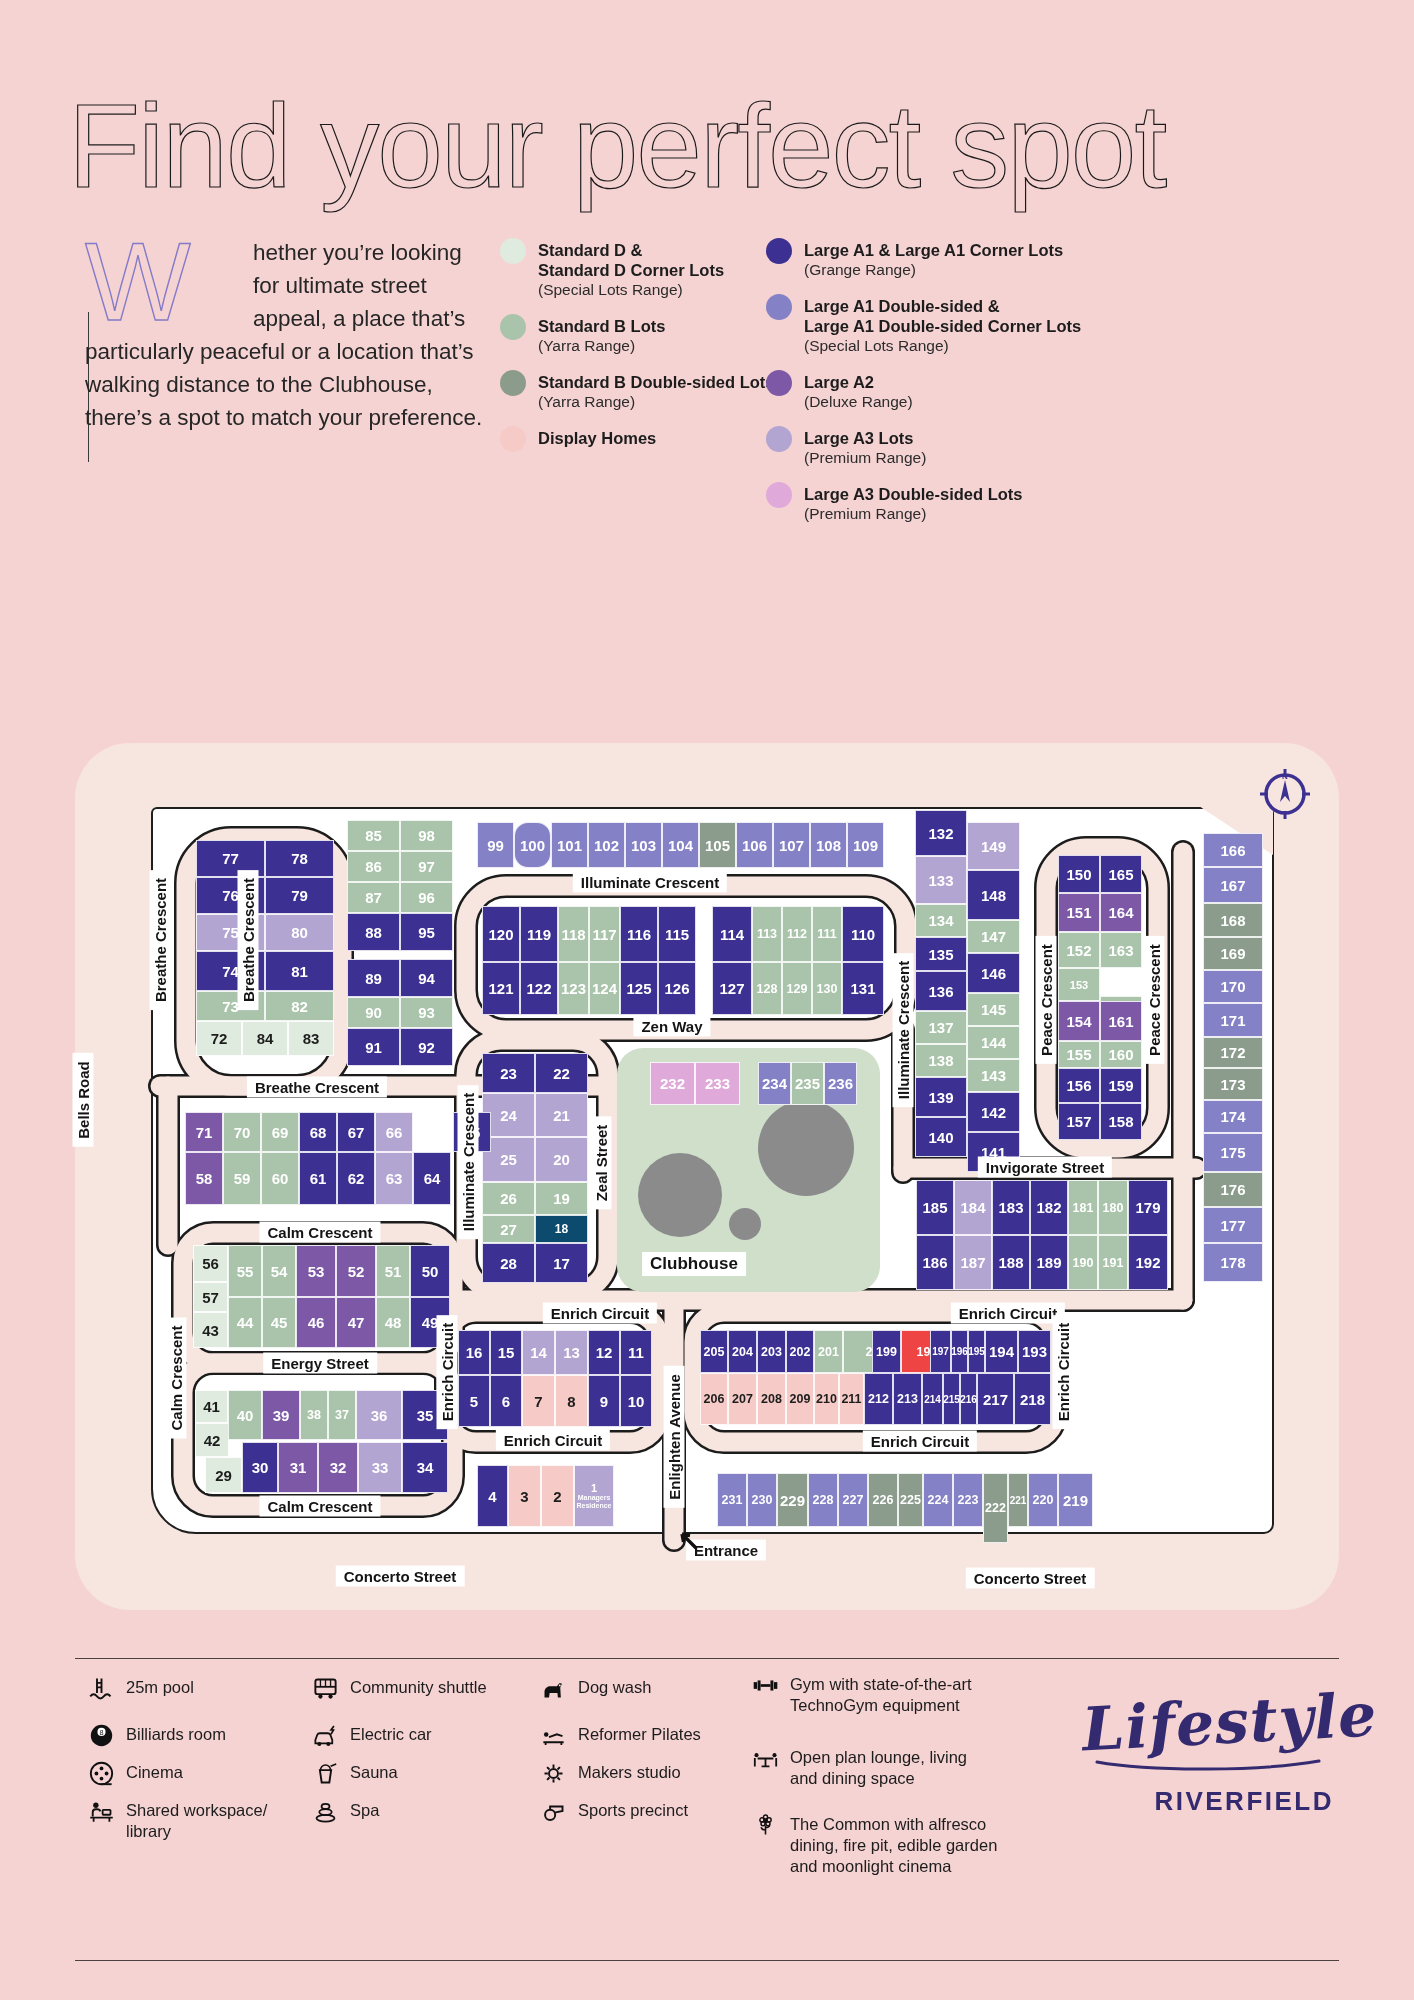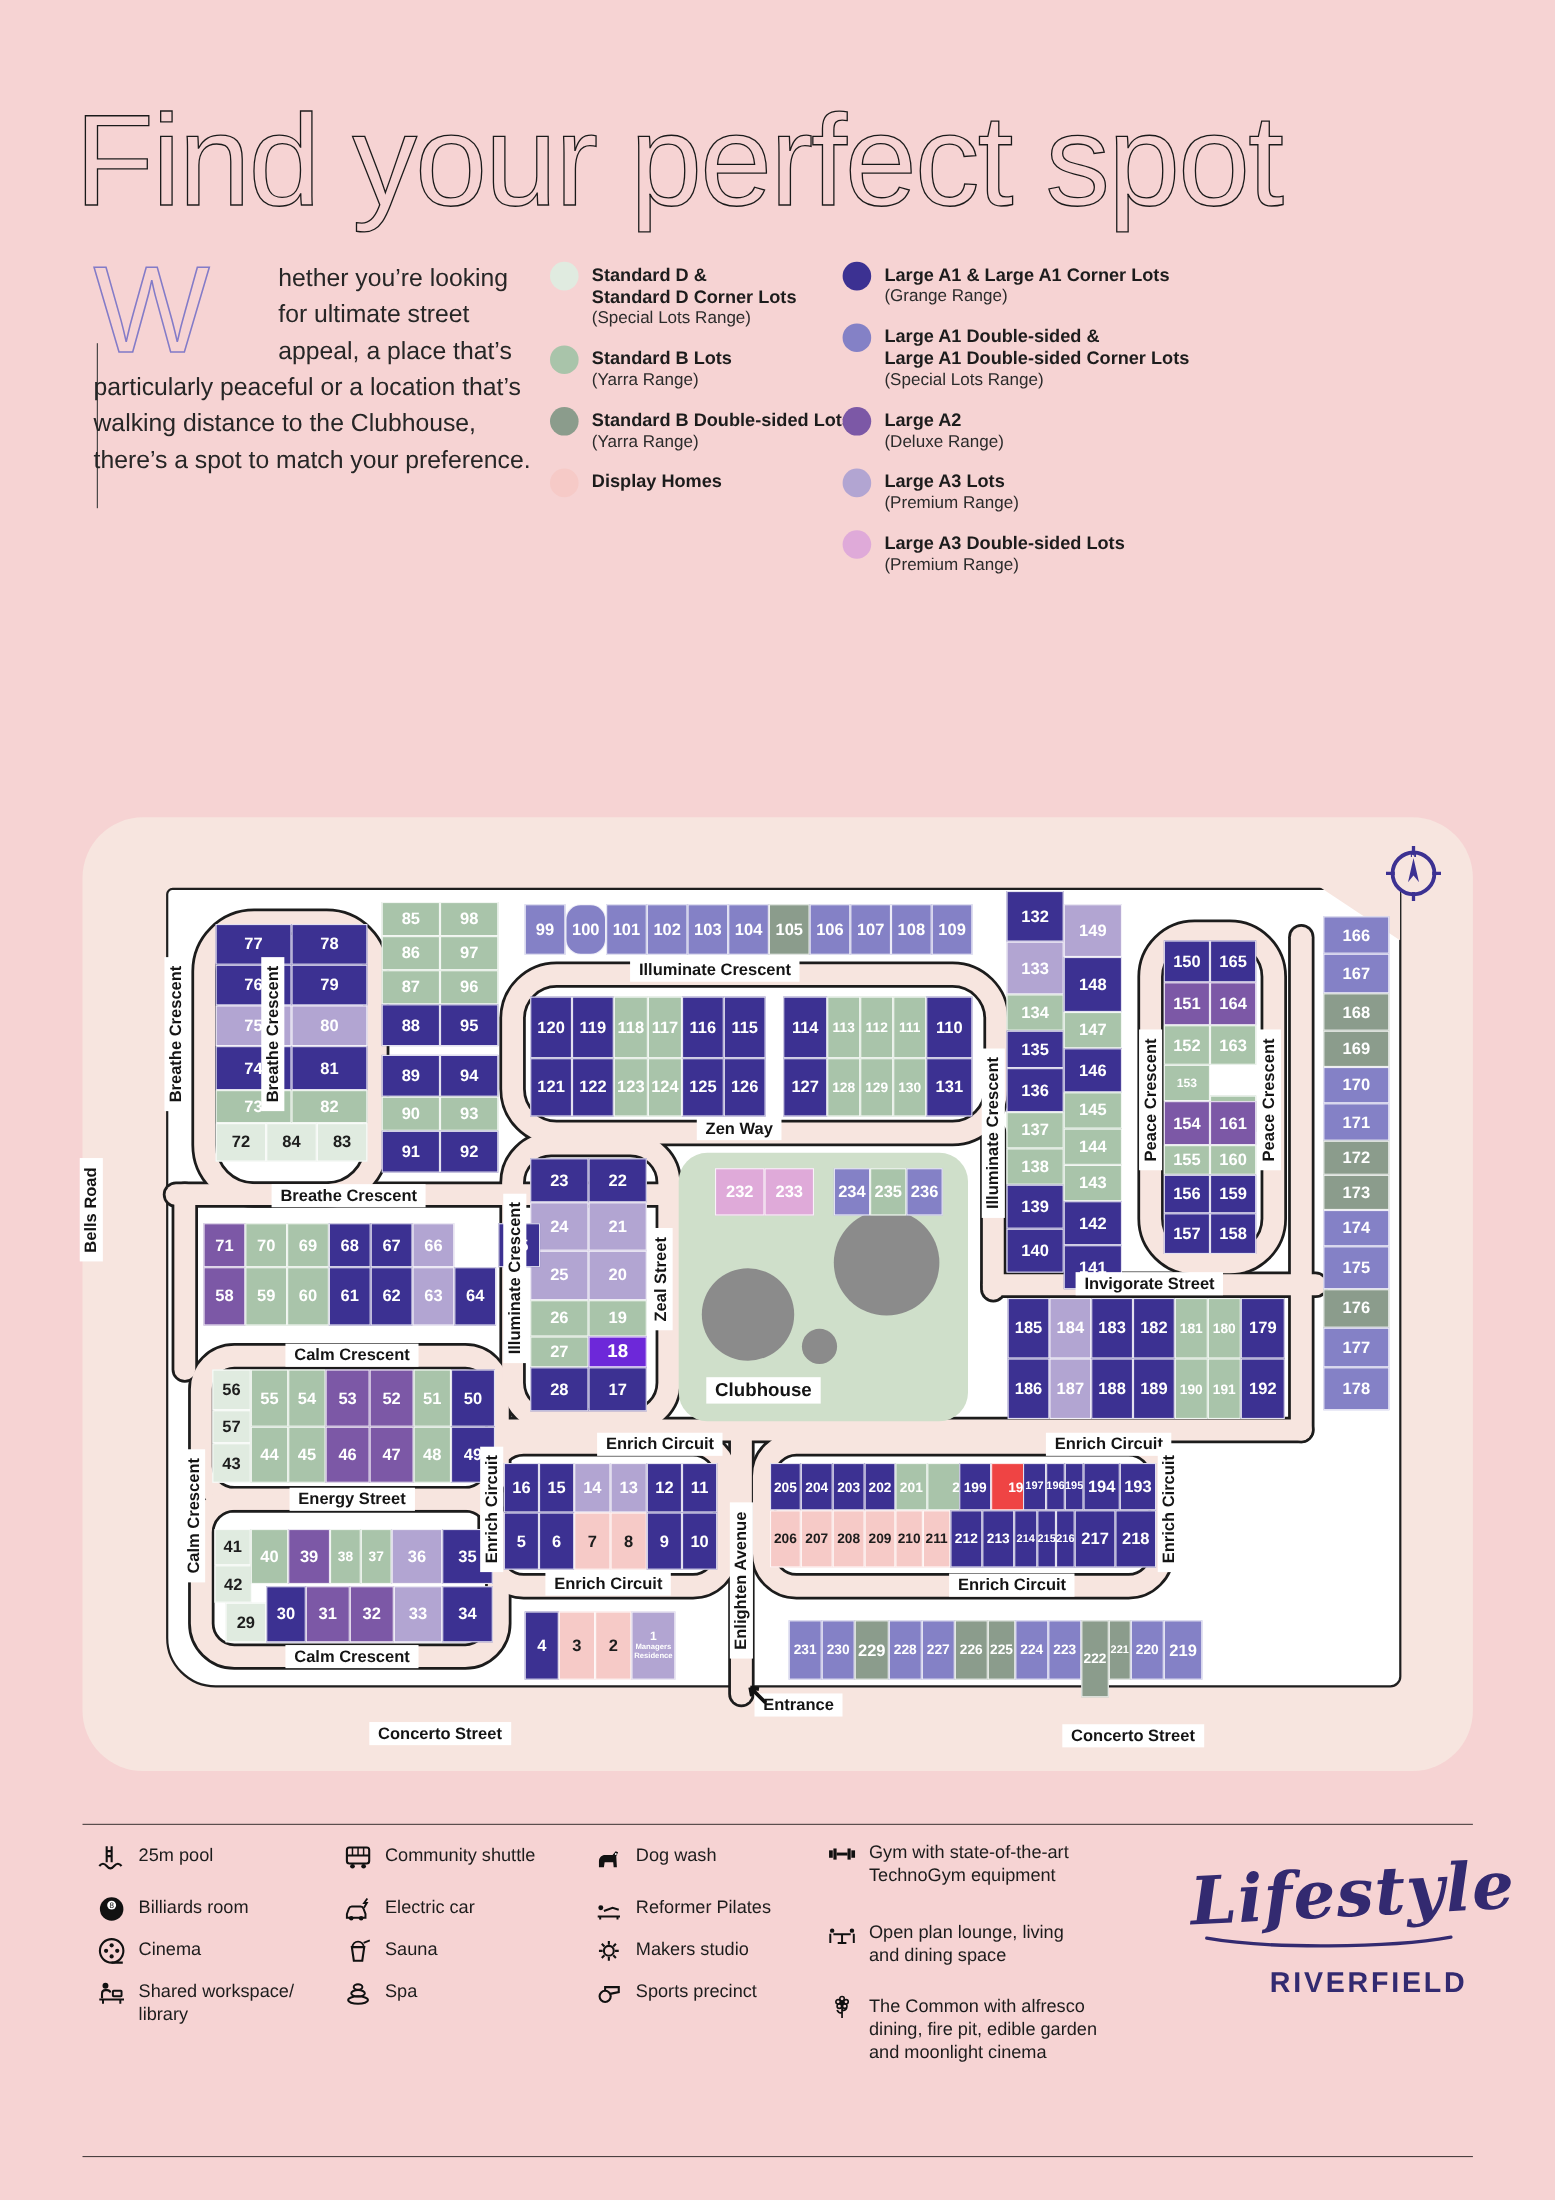--- a/index.html
+++ b/index.html
@@ -551,21 +551,21 @@
       </div>
       <div class="lot" style="left: 482px; top: 1182px; width: 53px; height: 33px; background: rgb(169, 196, 170); color: rgb(255, 255, 255); font-size: 15px;">
         <div>26</div>
       </div>
       <div class="lot" style="left: 535px; top: 1182px; width: 53px; height: 33px; background: rgb(169, 196, 170); color: rgb(255, 255, 255); font-size: 15px;">
         <div>19</div>
       </div>
       <div class="lot" style="left: 482px; top: 1215px; width: 53px; height: 28px; background: rgb(169, 196, 170); color: rgb(255, 255, 255); font-size: 15px;">
         <div>27</div>
       </div>
-      <div class="lot" style="left: 535px; top: 1215px; width: 53px; height: 28px; background: #6d28d9; color: rgb(255, 255, 255); font-size: 17px;">
+      <div class="lot" style="left: 535px; top: 1215px; width: 53px; height: 28px; background: #0c4a6e; color: rgb(255, 255, 255); font-size: 12px;">
         <div>18</div>
       </div>
       <div class="lot" style="left: 482px; top: 1243px; width: 53px; height: 40px; background: rgb(60, 49, 146); color: rgb(255, 255, 255); font-size: 15px;">
         <div>28</div>
       </div>
       <div class="lot" style="left: 535px; top: 1243px; width: 53px; height: 40px; background: rgb(60, 49, 146); color: rgb(255, 255, 255); font-size: 15px;">
         <div>17</div>
       </div>
       <div class="lot" style="left: 650px; top: 1062px; width: 45px; height: 43px; background: rgb(223, 170, 217); color: rgb(255, 255, 255); font-size: 15px;">
         <div>232</div>

